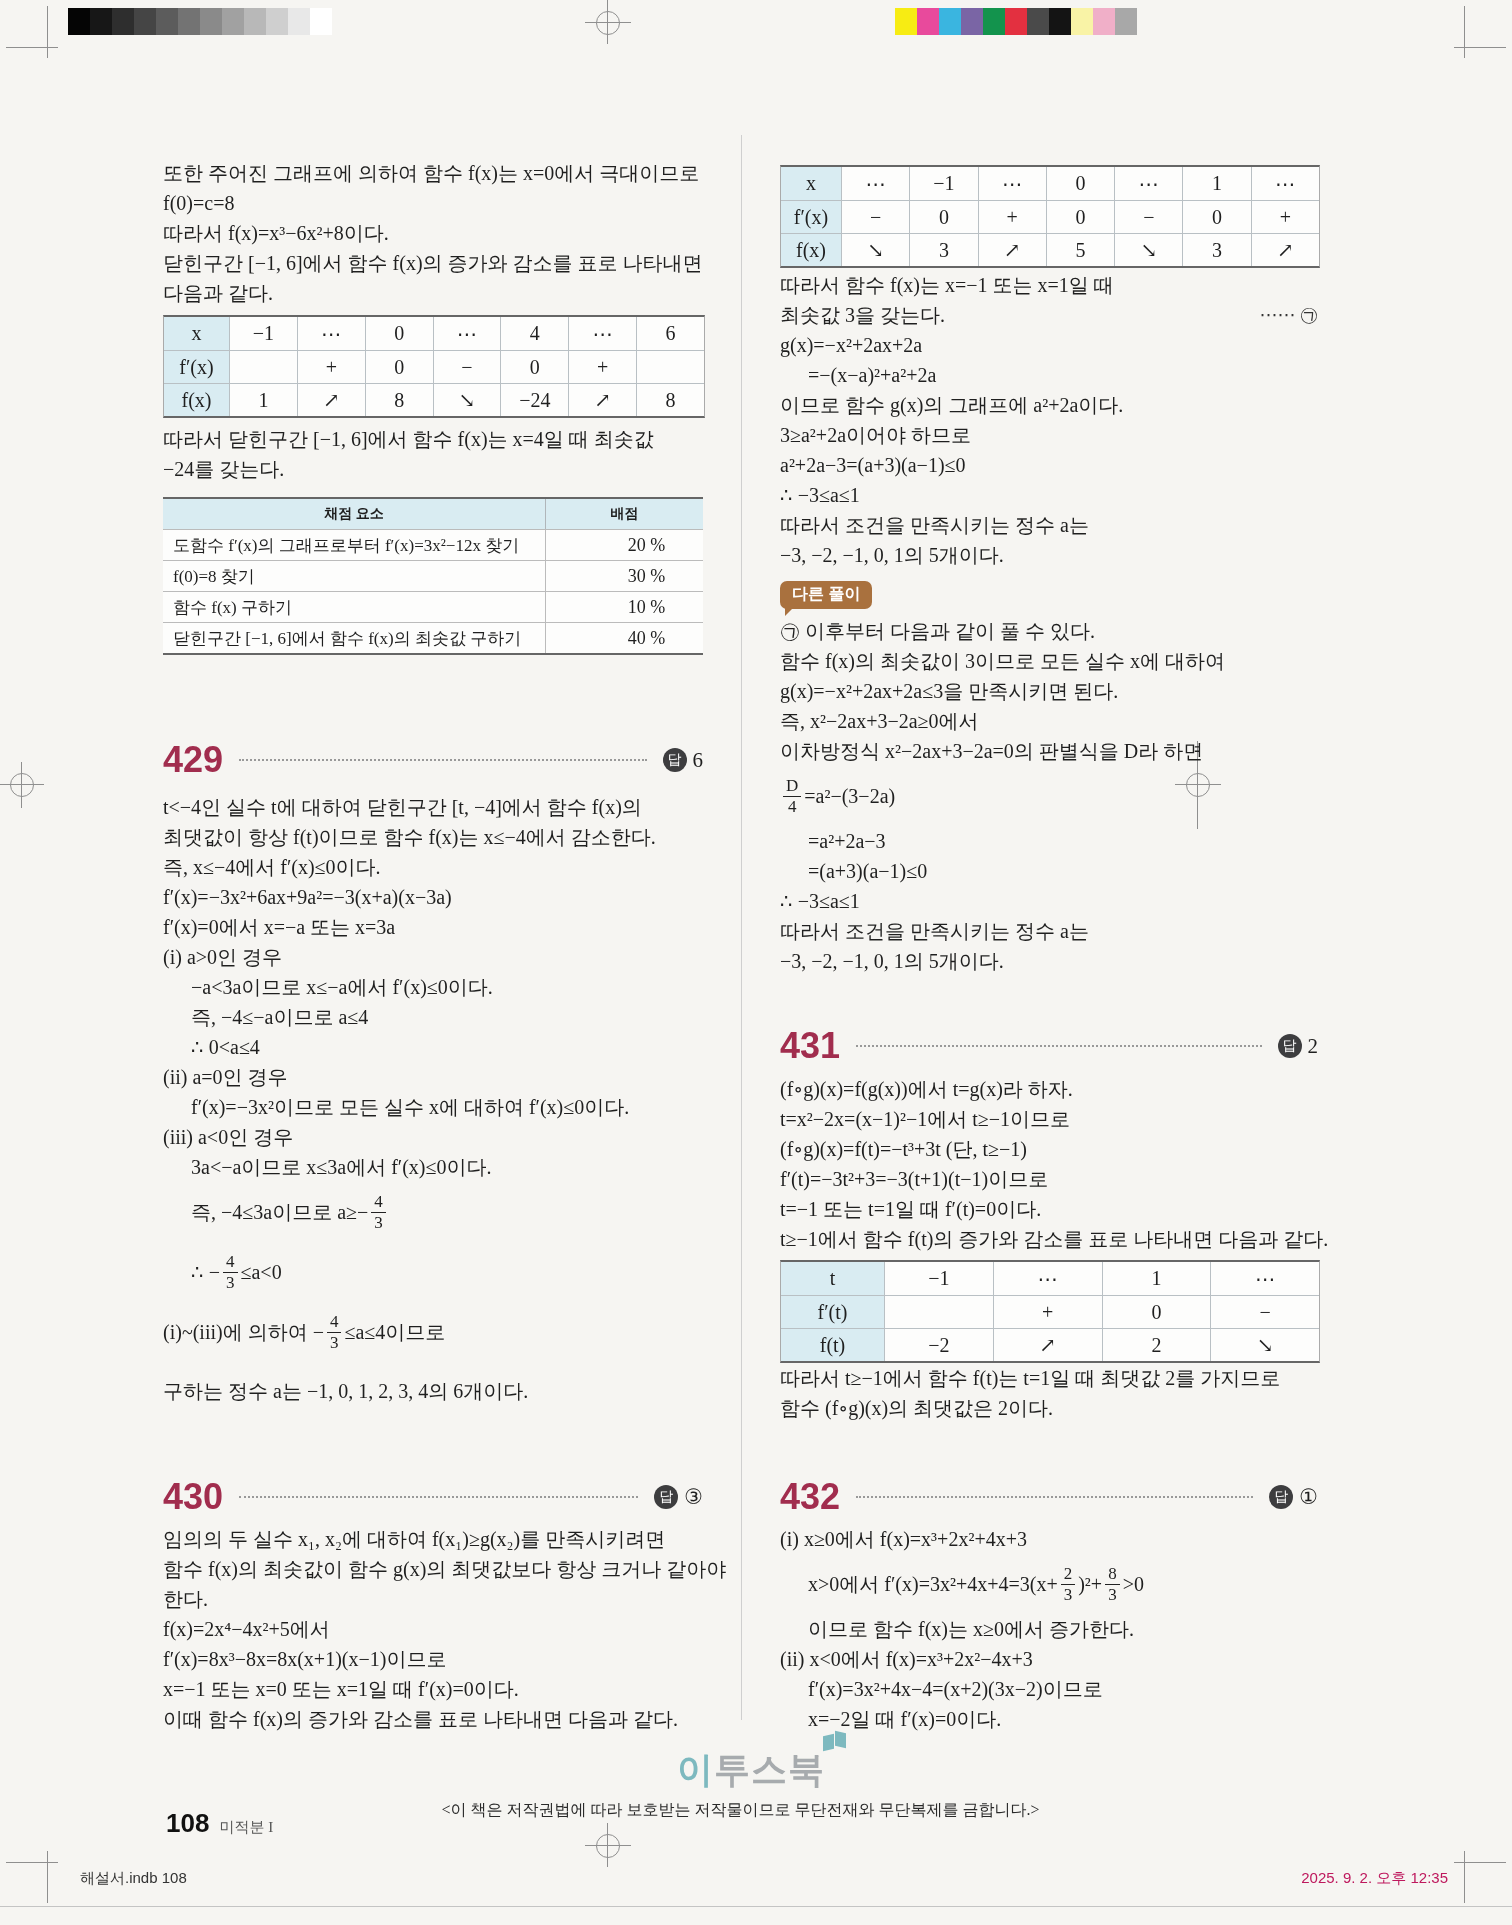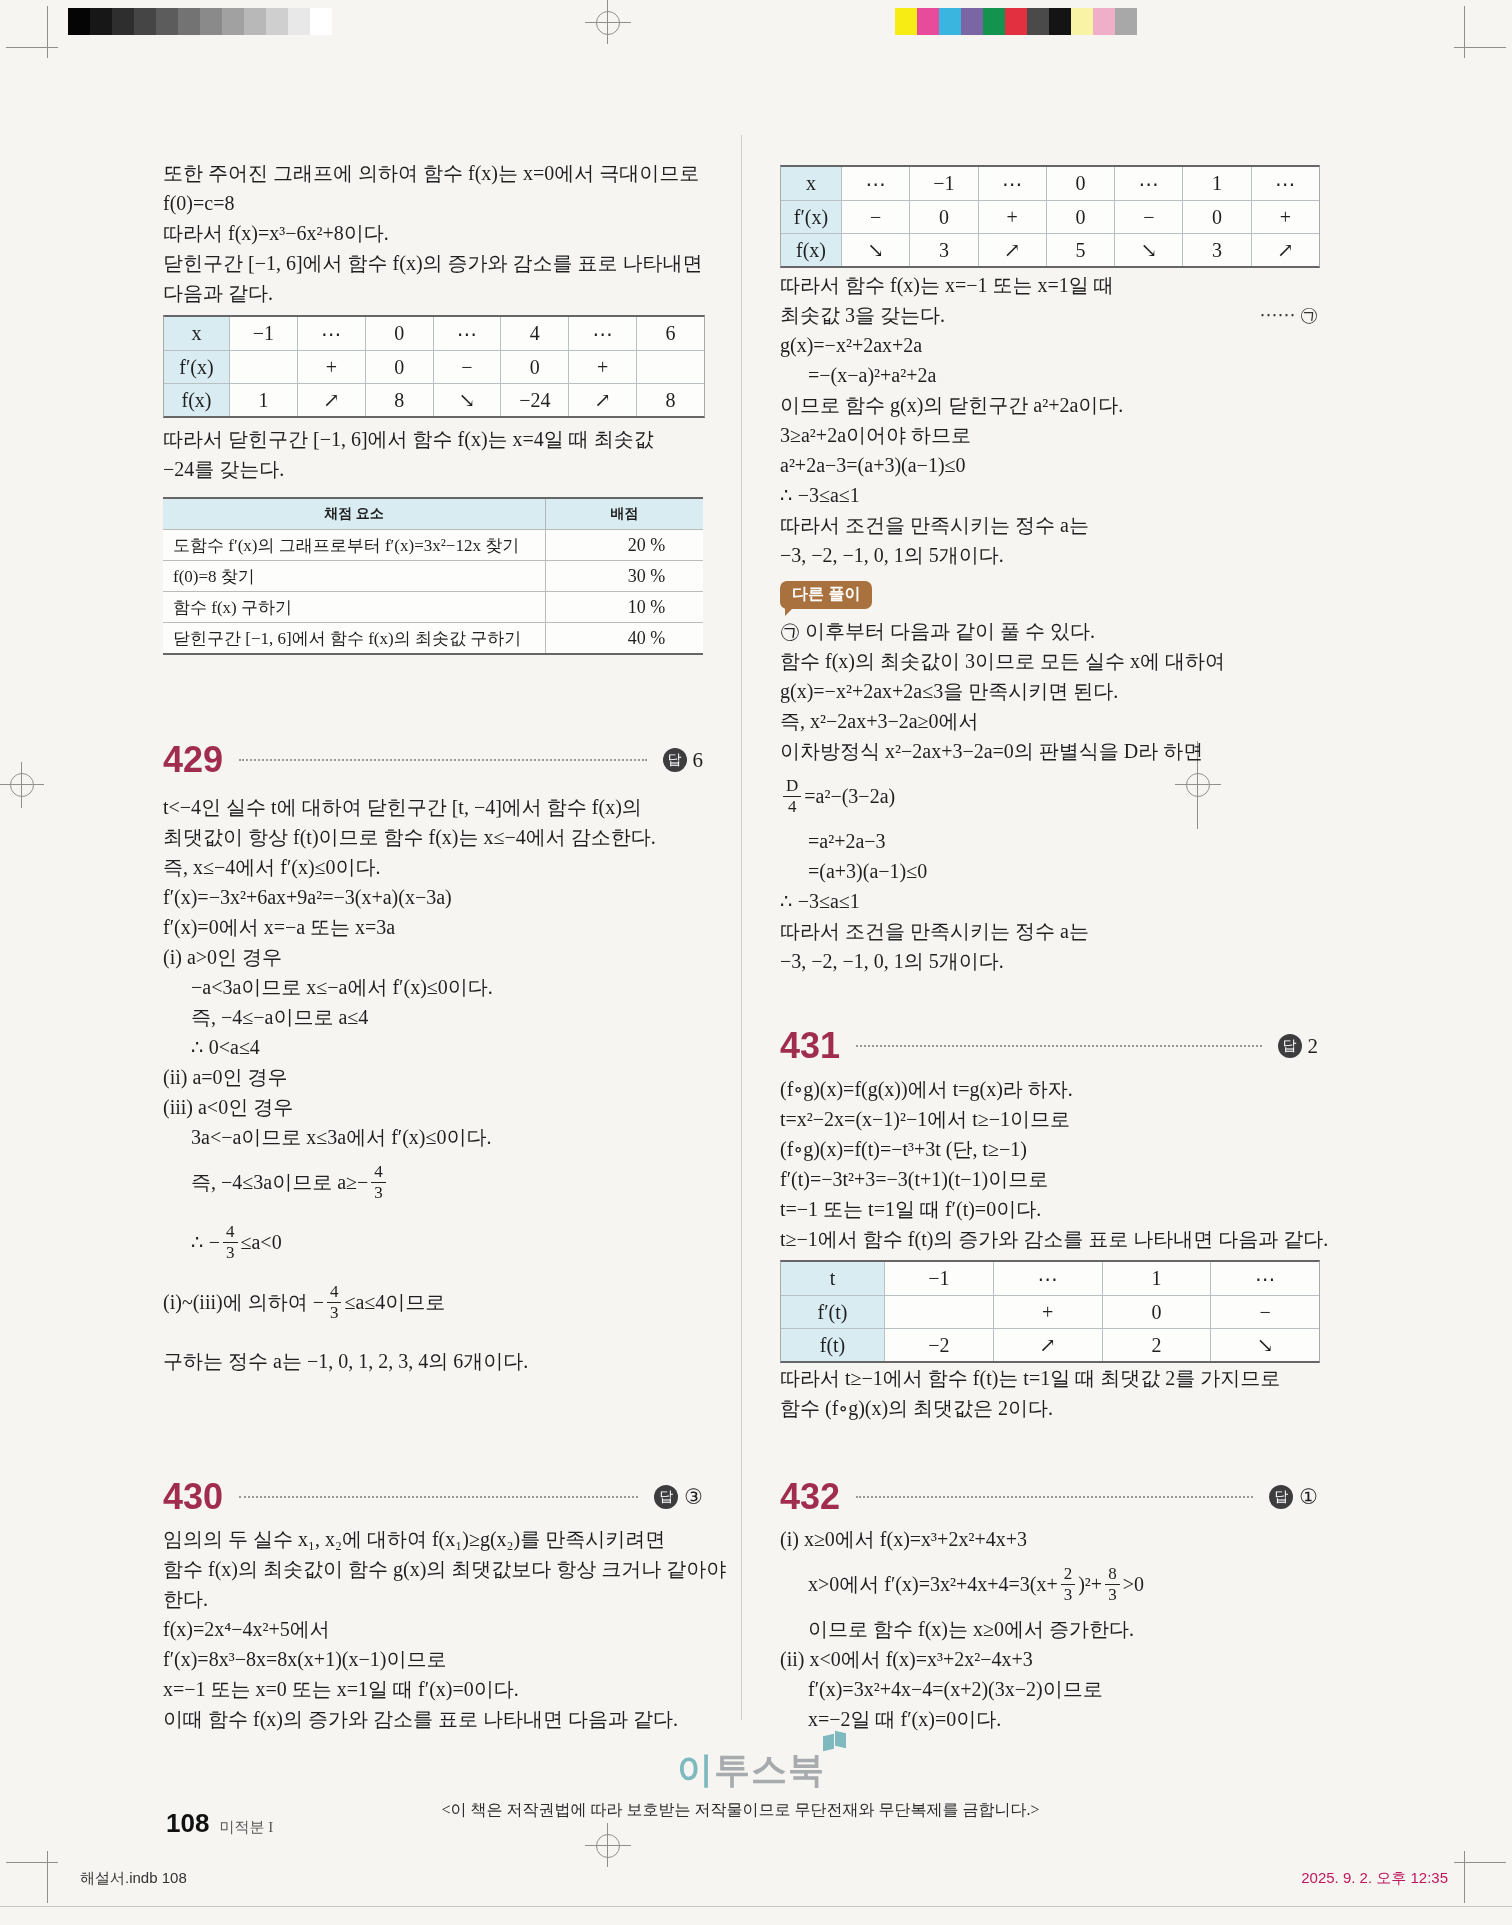--- a/index.html
+++ b/index.html
@@ -222,20 +222,21 @@
     <div class="ln">t&lt;−4인 실수 t에 대하여 닫힌구간 [t, −4]에서 함수 f(x)의</div>
       <div class="ln">최댓값이 항상 f(t)이므로 함수 f(x)는 x≤−4에서 감소한다.</div>
       <div class="ln">즉, x≤−4에서 f′(x)≤0이다.</div>
       <div class="ln">f′(x)=−3x²+6ax+9a²=−3(x+a)(x−3a)</div>
       <div class="ln">f′(x)=0에서 x=−a 또는 x=3a</div>
       <div class="ln">(i) a&gt;0인 경우</div>
       <div class="ln ind1">−a&lt;3a이므로 x≤−a에서 f′(x)≤0이다.</div>
       <div class="ln ind1">즉, −4≤−a이므로 a≤4</div>
       <div class="ln ind1">∴ 0&lt;a≤4</div>
       <div class="ln">(ii) a=0인 경우</div>
+      <div class="ln ind1">f′(x)=−3x²이므로 모든 실수 x에 대하여 f′(x)≤0이다.</div>
       <div class="ln">(iii) a&lt;0인 경우</div>
       <div class="ln ind1">3a&lt;−a이므로 x≤3a에서 f′(x)≤0이다.</div>
       <div class="ln ind1 tall">즉, −4≤3a이므로 a≥−<span class="frac">
           <span class="fn">4</span>
           <span class="fd">3</span>
         </span></div>
       <div class="ln ind1 tall">∴ −<span class="frac">
           <span class="fn">4</span>
           <span class="fd">3</span>
         </span>≤a&lt;0</div>
@@ -299,21 +300,21 @@
 
   <div class="para" style="left:780px;top:270px;width:538px;">
     <div class="ln">따라서 함수 f(x)는 x=−1 또는 x=1일 때</div>
     <div class="refline">
       <span>최솟값 3을 갖는다.</span>
       <span class="refmark">⋯⋯ ㉠</span>
     </div>
     <div>
       <div class="ln">g(x)=−x²+2ax+2a</div>
         <div class="ln ind1">=−(x−a)²+a²+2a</div>
-        <div class="ln">이므로 함수 g(x)의 닫힌구간 a²+2a이다.</div>
+        <div class="ln">이므로 함수 g(x)의 그래프에 a²+2a이다.</div>
         <div class="ln">3≥a²+2a이어야 하므로</div>
         <div class="ln">a²+2a−3=(a+3)(a−1)≤0</div>
         <div class="ln">∴ −3≤a≤1</div>
         <div class="ln">따라서 조건을 만족시키는 정수 a는</div>
         <div class="ln">−3, −2, −1, 0, 1의 5개이다.</div>
     </div>
   </div>
 
   <div id="altbadge">다른 풀이</div>
   <div class="para" style="left:780px;top:616px;width:538px;">

